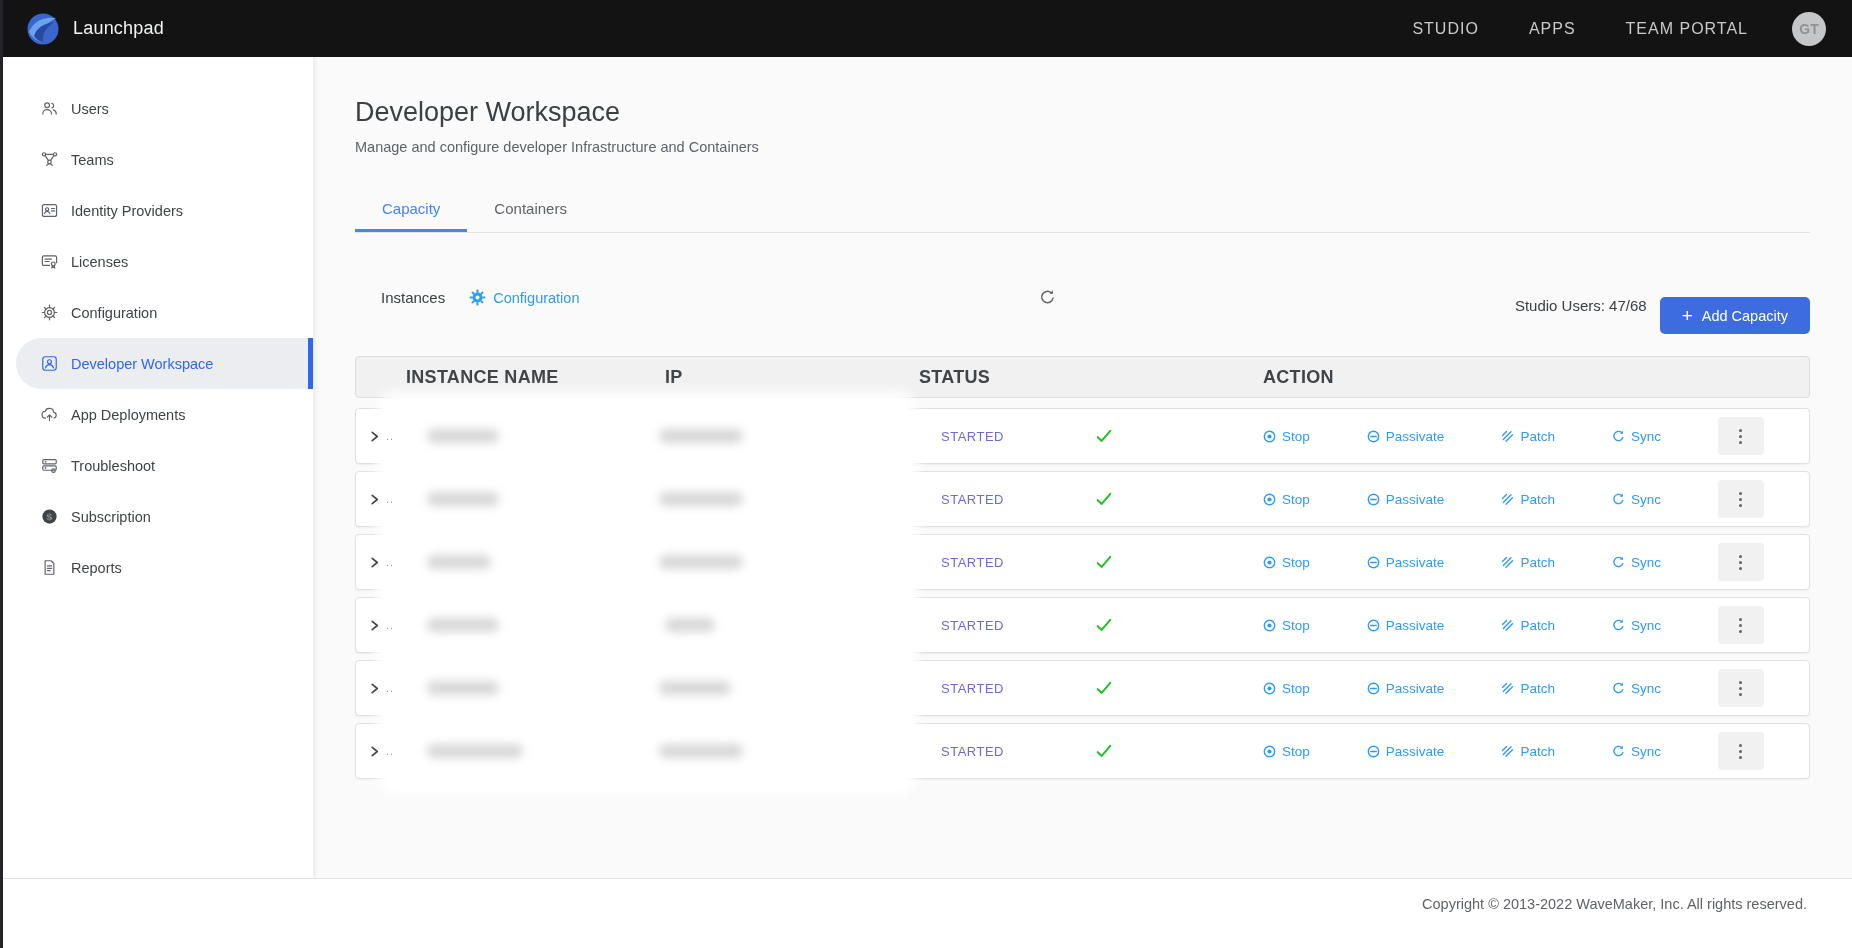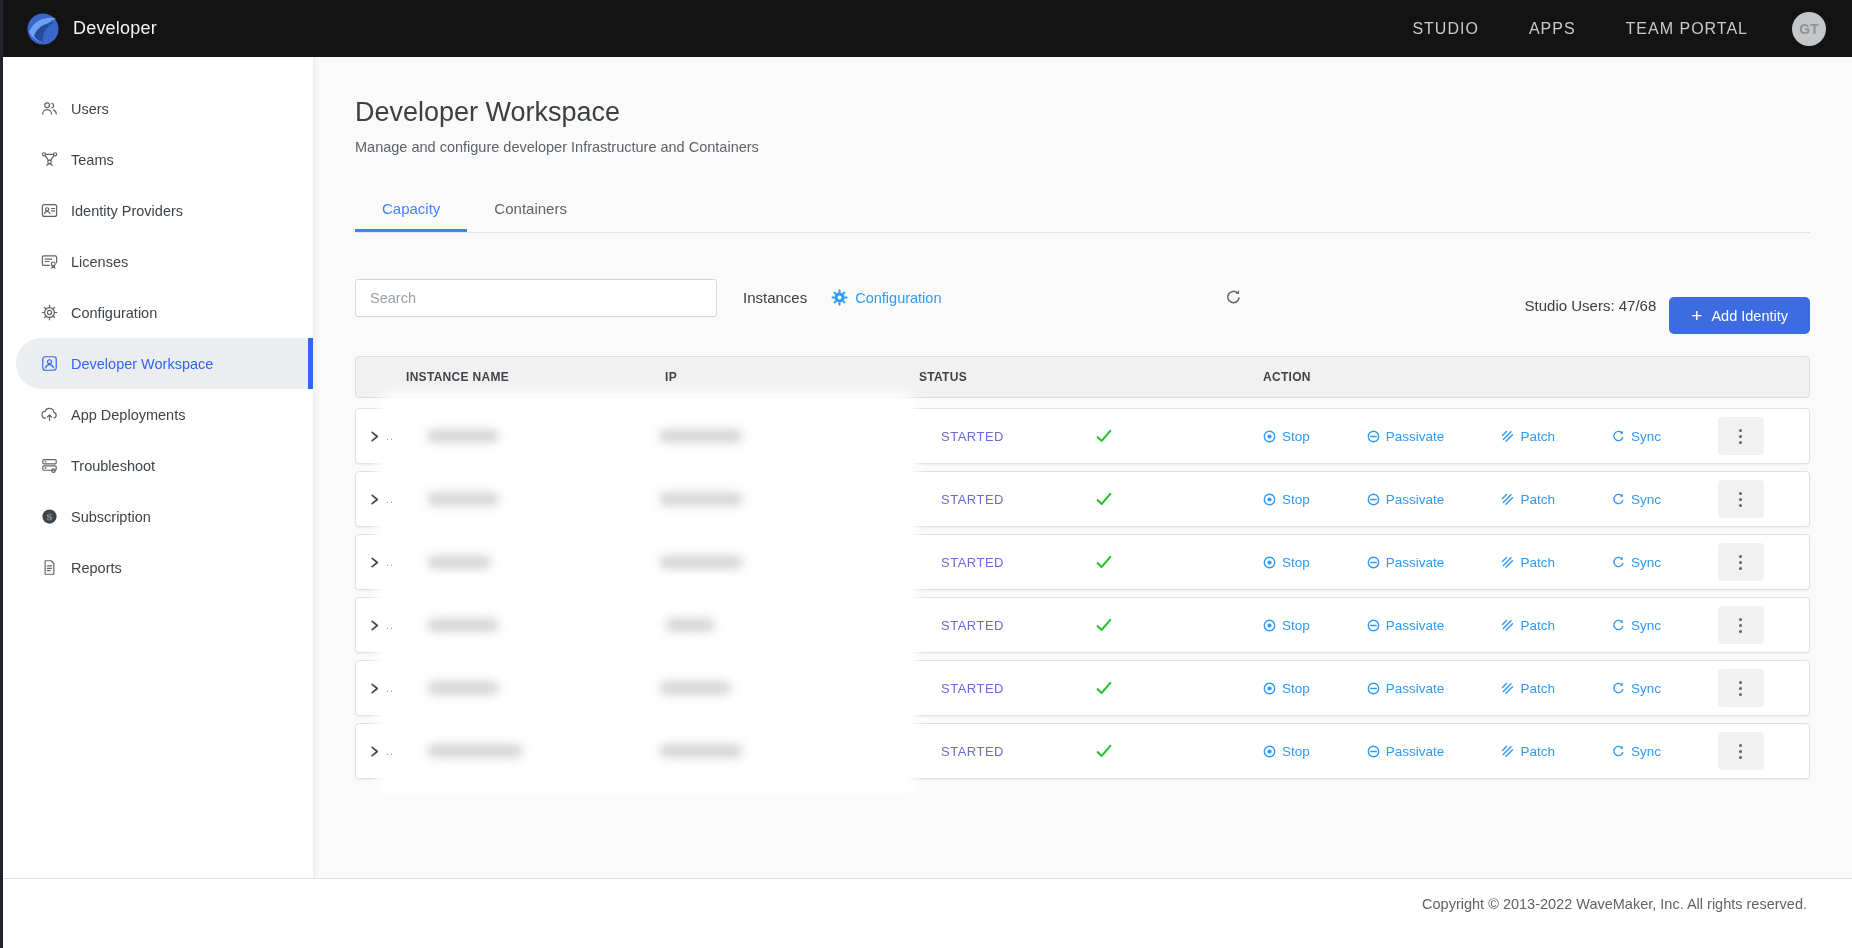--- a/index.html
+++ b/index.html
@@ -64,21 +64,21 @@
   .studio-users{font-size:15px;color:#3c4043;}
   .add-capacity-btn{height:37px;padding:0 22px;background:var(--button-blue);border:none;border-radius:5px;
     color:#fff;font-size:14.5px;display:flex;align-items:center;gap:9px;cursor:pointer;
     font-family:"Liberation Sans",sans-serif;}
   .add-capacity-btn .plus{font-size:19px;font-weight:300;line-height:1;}
 
   
   .capacity-table{margin-top:22px;}
   .t-header{height:42px;background:#f1f1f2;border:1px solid #dadce0;border-radius:4px;
     display:grid;grid-template-columns:40px 259px 254px 350px 1fr;align-items:center;
-    font-size:12px;font-weight:bold;color:#3f4449;letter-spacing:.3px;}
+    font-size:18px;font-weight:bold;color:#3f4449;letter-spacing:.3px;}
   .t-header .h-name{grid-column:2;padding-left:10px;}
   .t-header .h-ip{grid-column:3;padding-left:10px;}
   .t-header .h-status{grid-column:4;padding-left:10px;}
   .t-header .h-action{grid-column:5;padding-left:4px;}
 
   .t-row{height:56px;margin-top:7px;background:#fff;border:1px solid #e0e1e3;border-radius:4px;
     box-shadow:0 1px 2px rgba(0,0,0,.05);display:grid;grid-template-columns:40px 259px 254px 350px 1fr;
     align-items:center;position:relative;}
   .t-row:first-of-type{margin-top:10px;}
   .cell-chevron{grid-column:1;display:flex;align-items:center;justify-content:flex-end;gap:3px;
@@ -118,21 +118,21 @@
 
 <header class="app-header">
   <div class="logo-group">
     <span style="display:flex;">
       <svg width="34" height="34" viewBox="0 0 34 34">
         <circle cx="17" cy="17" r="15.5" fill="#3a66cc"></circle>
         <path d="M3 20 Q10 4 30 6 Q21 11 17.5 16.5 Q14 22 16 30 Q7 28 3 20 Z" fill="#6ba3f2"></path>
         <path d="M8 24 Q12 12 28 10 Q20 16 18 21 Q16.2 25.5 17 30 Q11 29 8 24 Z" fill="#274a9e"></path>
       </svg>
     </span>
-    <span class="app-title">Developer</span>
+    <span class="app-title">Launchpad</span>
   </div>
   <nav class="header-nav">
     <a>STUDIO</a>
     <a>APPS</a>
     <a>TEAM PORTAL</a>
     <div class="avatar">GT</div>
   </nav>
 </header>
 
 <div class="body-row">
@@ -245,21 +245,20 @@
   <main class="main">
     <h1 class="page-title">Developer Workspace</h1>
     <p class="page-subtitle">Manage and configure developer Infrastructure and Containers</p>
 
     <div class="tabs">
       <div class="tab active">Capacity</div>
       <div class="tab">Containers</div>
     </div>
 
     <div class="toolbar">
-      <input class="search-input" type="text" placeholder="Search" style="">
       <span class="instances-label">Instances</span>
       <a class="config-link">
         <span style="display:flex;">
           <svg width="17" height="17" viewBox="0 0 17 17">
             <g fill="#2e9bf5">
               <circle cx="8.5" cy="8.5" r="5"></circle>
               <rect x="7.5" y="0.6" width="2" height="3.2" rx=".6"></rect>
               <rect x="7.5" y="13.2" width="2" height="3.2" rx=".6"></rect>
               <rect x="7.5" y="0.6" width="2" height="3.2" rx=".6" transform="rotate(45 8.5 8.5)"></rect>
               <rect x="7.5" y="0.6" width="2" height="3.2" rx=".6" transform="rotate(90 8.5 8.5)"></rect>
@@ -278,21 +277,21 @@
           <svg width="17" height="17" viewBox="0 0 18 18">
             <path d="M14.8 9.6 A6 6 0 1 1 13 4.1" fill="none" stroke="#5f6368" stroke-width="1.6" stroke-linecap="round"></path>
             <path d="M14.9 1.3 v3.6 h-3.6 z" fill="#5f6368"></path>
           </svg>
         </span>
       </button>
       <div class="toolbar-right">
         <span class="studio-users">Studio Users: 47/68</span>
         <button class="add-capacity-btn">
           <span class="plus">+</span>
-          <span>Add Identity</span>
+          <span>Add Capacity</span>
         </button>
       </div>
     </div>
 
     <div class="capacity-table">
       <div class="t-header">
         <span class="h-name">INSTANCE NAME</span>
         <span class="h-ip">IP</span>
         <span class="h-status">STATUS</span>
         <span class="h-action">ACTION</span>

